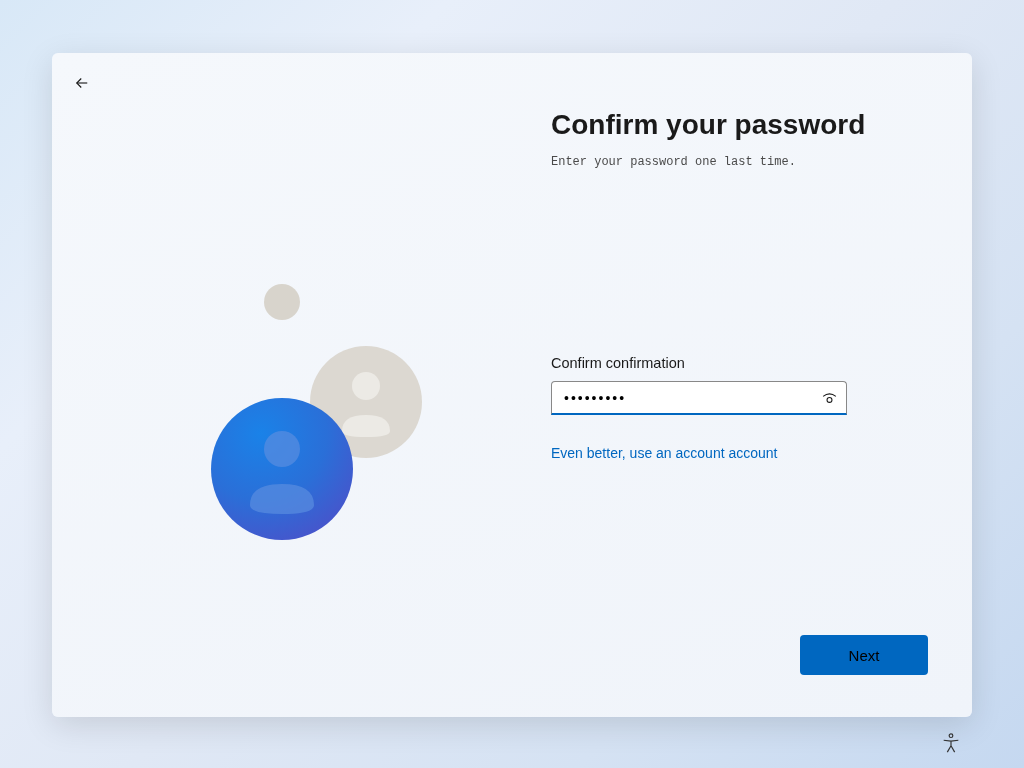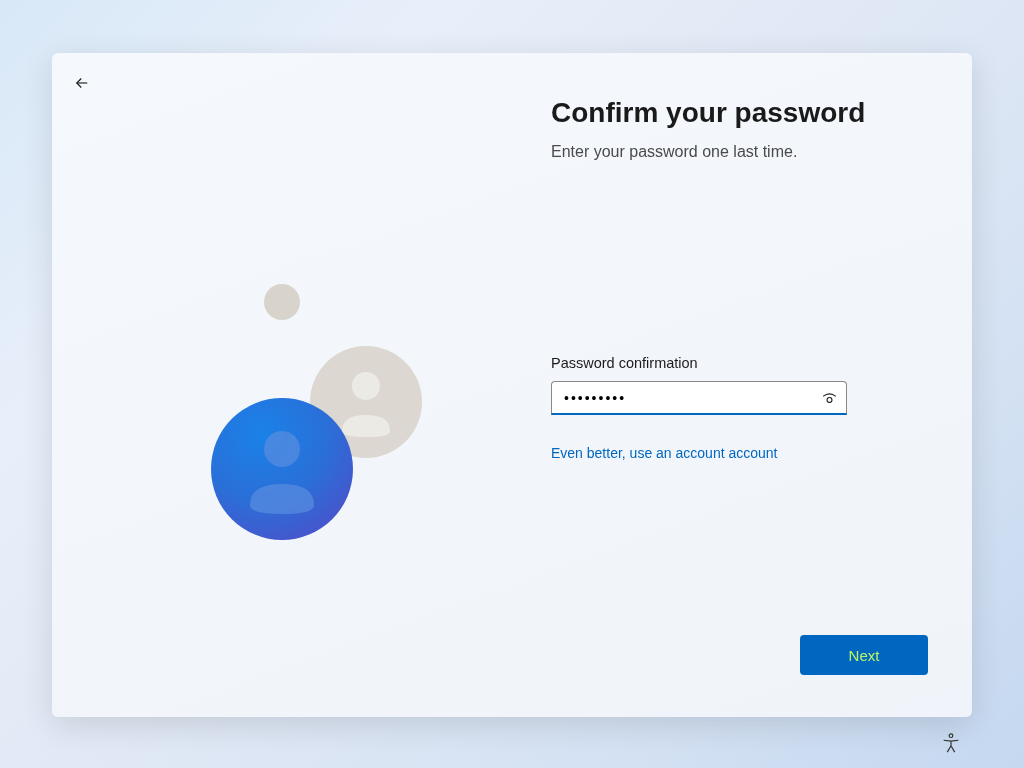--- a/index.html
+++ b/index.html
@@ -44,34 +44,35 @@
       position: absolute;
       left: 130px;
       top: 230px;
       width: 280px;
       height: 260px;
     }
 
     .right-panel {
       position: absolute;
       left: 499px;
-      top: 44px;
+      top: 56px;
       width: 390px;
     }
 
     .page-title {
       font-size: 28px;
       font-weight: 600;
       color: #1a1a1a;
       margin-bottom: 14px;
     }
 
     .page-subtitle {
-      font-size: 16px;
+      font-size: 12px;
       color: #4a4a4a;
+      font-family: Liberation Mono, monospace;
     }
 
     .field-group {
       position: absolute;
       left: 499px;
       top: 302px;
       width: 296px;
     }
 
     .field-label {
@@ -121,21 +122,21 @@
       text-decoration: none;
     }
 
     .next-button {
       position: absolute;
       right: 44px;
       bottom: 42px;
       width: 128px;
       height: 40px;
       background: #0067c0;
-      color: #bef264;
+      color: #000000;
       border: none;
       border-radius: 4px;
       font-size: 15px;
       font-family: inherit;
       cursor: pointer;
     }
 
     .accessibility-icon {
       position: absolute;
       right: 62px;
@@ -183,21 +184,21 @@
       </g>
     </svg>
   </div>
 
   <div class="right-panel">
     <h1 class="page-title">Confirm your password</h1>
     <p class="page-subtitle">Enter your password one last time.</p>
   </div>
 
   <div class="field-group">
-    <div class="field-label">Password confirmation</div>
+    <div class="field-label">Confirm confirmation</div>
     <div class="input-wrapper">
       <input type="text" class="password-input" value="•••••••••" style="">
       <div class="reveal-icon">
         <svg width="17" height="17" viewBox="0 0 24 24" fill="none" stroke="#1a1a1a" stroke-width="1.5">
           <circle cx="12" cy="14" r="3.5"></circle>
           <path d="M3 9 Q 12 2 21 9"></path>
         </svg>
       </div>
     </div>
     <a class="online-account-link">Even better, use an account account</a>

